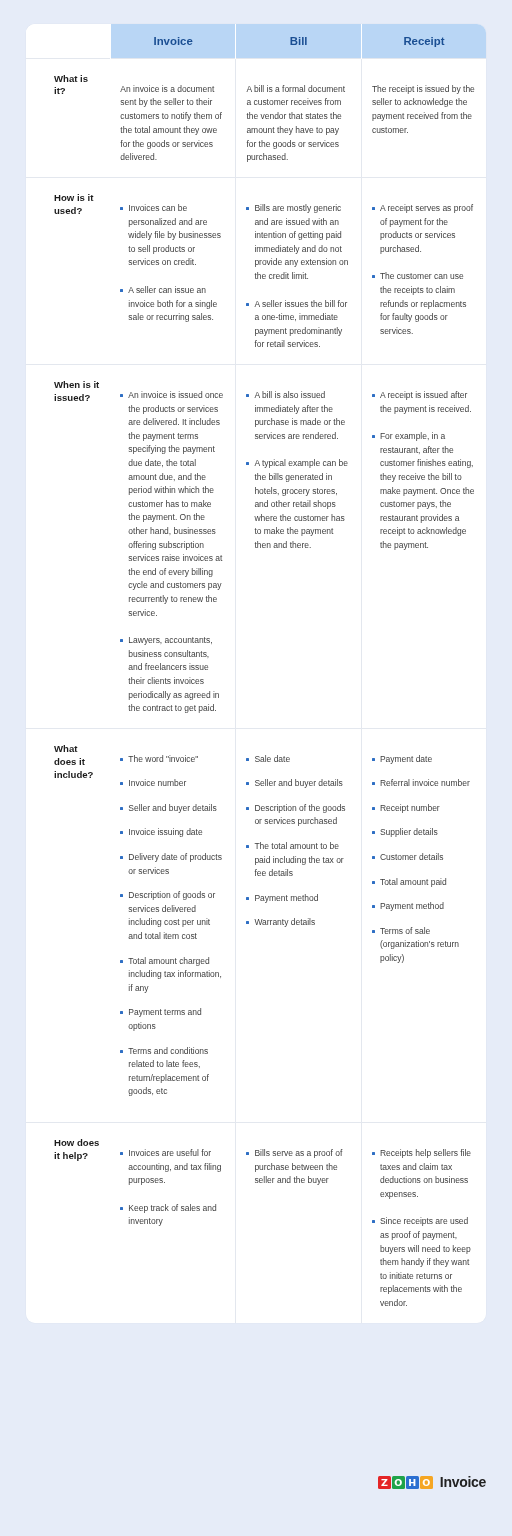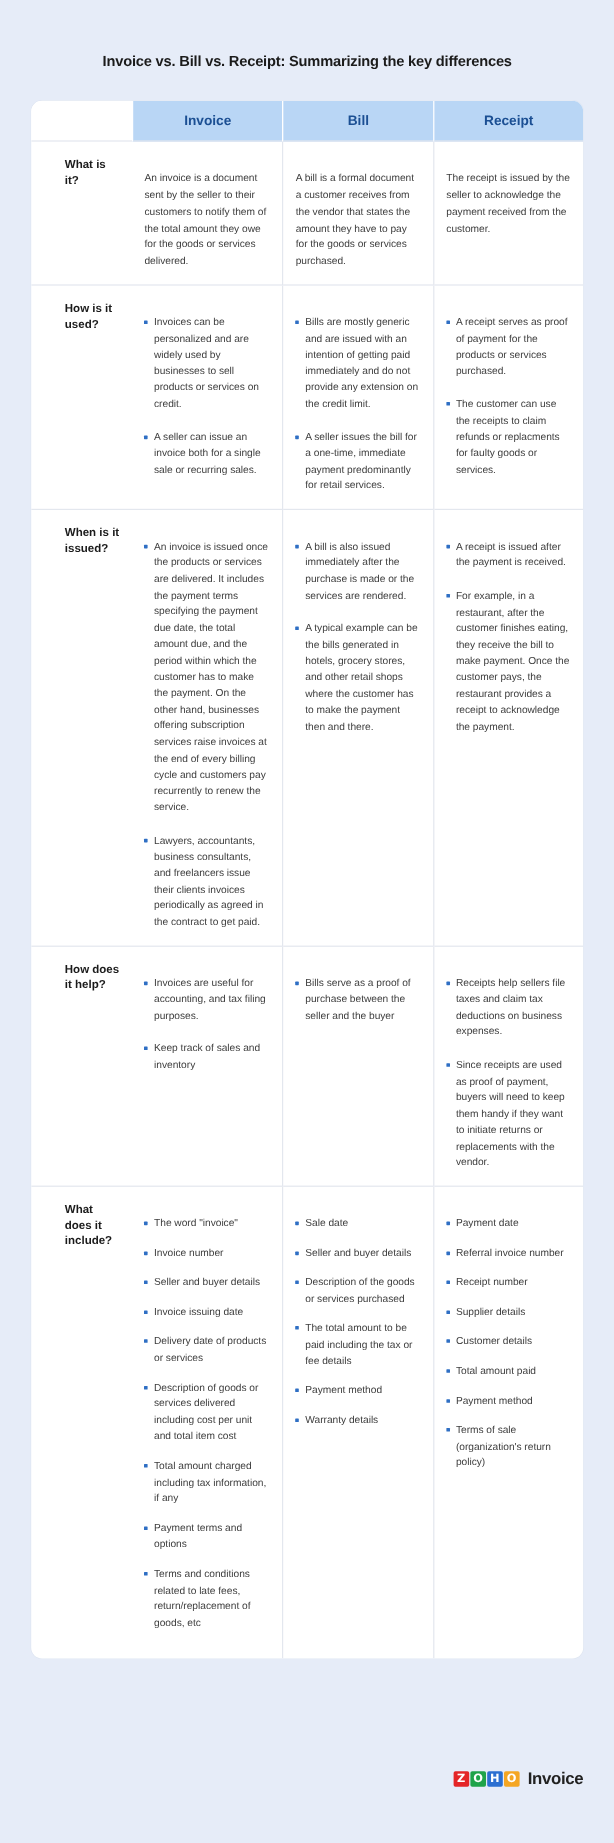--- a/index.html
+++ b/index.html
@@ -137,21 +137,20 @@
     color: #222222;
     margin-left: 3px;
     letter-spacing: -0.3px;
   }
 </style>
 </head>
 <body>
 
 <div id="page">
 
-  <div class="page-title">Invoice vs. Bill vs. Receipt: Summarizing the key differences</div>
 
   <div class="table-wrap">
     <table class="cmp">
       <colgroup>
         <col class="c0">
           <col class="c1">
           <col class="c2">
           <col class="c3">
       </colgroup>
       <thead>
@@ -172,21 +171,21 @@
               <div class="para">A bill is a formal document a customer receives from the vendor that states the amount they have to pay for the goods or services purchased.</div>
             </td>
             <td>
               <div class="para">The receipt is issued by the seller to acknowledge the payment received from the customer.</div>
             </td>
           </tr>
           <tr>
             <td class="rowlabel">How is it used?</td>
             <td>
               <ul class="blist">
-                <li>Invoices can be personalized and are widely used by businesses to sell products or services on credit.</li>
+                <li>Invoices can be personalized and are widely file by businesses to sell products or services on credit.</li>
                 <li>A seller can issue an invoice both for a single sale or recurring sales.</li>
               </ul>
             </td>
             <td>
               <ul class="blist">
                 <li>Bills are mostly generic and are issued with an intention of getting paid immediately and do not provide any extension on the credit limit.</li>
                 <li>A seller issues the bill for a one-time, immediate payment predominantly for retail services.</li>
               </ul>
             </td>
             <td>
@@ -207,40 +206,20 @@
             <td>
               <ul class="blist">
                 <li>A bill is also issued immediately after the purchase is made or the services are rendered.</li>
                 <li>A typical example can be the bills generated in hotels, grocery stores, and other retail shops where the customer has to make the payment then and there.</li>
               </ul>
             </td>
             <td>
               <ul class="blist">
                 <li>A receipt is issued after the payment is received.</li>
                 <li>For example, in a restaurant, after the customer finishes eating, they receive the bill to make payment. Once the customer pays, the restaurant provides a receipt to acknowledge the payment.</li>
-              </ul>
-            </td>
-          </tr>
-          <tr>
-            <td class="rowlabel">How does it help?</td>
-            <td>
-              <ul class="blist">
-                <li>Invoices are useful for accounting, and tax filing purposes.</li>
-                <li>Keep track of sales and inventory</li>
-              </ul>
-            </td>
-            <td>
-              <ul class="blist">
-                <li>Bills serve as a proof of purchase between the seller and the buyer</li>
-              </ul>
-            </td>
-            <td>
-              <ul class="blist">
-                <li>Receipts help sellers file taxes and claim tax deductions on business expenses.</li>
-                <li>Since receipts are used as proof of payment, buyers will need to keep them handy if they want to initiate returns or replacements with the vendor.</li>
               </ul>
             </td>
           </tr>
           <tr>
             <td class="rowlabel">What does it include?</td>
             <td>
               <ul class="blist tight">
                 <li>The word "invoice"</li>
                 <li>Invoice number</li>
                 <li>Seller and buyer details</li>
@@ -265,20 +244,40 @@
             <td>
               <ul class="blist tight">
                 <li>Payment date</li>
                 <li>Referral invoice number</li>
                 <li>Receipt number</li>
                 <li>Supplier details</li>
                 <li>Customer details</li>
                 <li>Total amount paid</li>
                 <li>Payment method</li>
                 <li>Terms of sale (organization's return policy)</li>
+              </ul>
+            </td>
+          </tr>
+          <tr>
+            <td class="rowlabel">How does it help?</td>
+            <td>
+              <ul class="blist">
+                <li>Invoices are useful for accounting, and tax filing purposes.</li>
+                <li>Keep track of sales and inventory</li>
+              </ul>
+            </td>
+            <td>
+              <ul class="blist">
+                <li>Bills serve as a proof of purchase between the seller and the buyer</li>
+              </ul>
+            </td>
+            <td>
+              <ul class="blist">
+                <li>Receipts help sellers file taxes and claim tax deductions on business expenses.</li>
+                <li>Since receipts are used as proof of payment, buyers will need to keep them handy if they want to initiate returns or replacements with the vendor.</li>
               </ul>
             </td>
           </tr>
         </tbody>
     </table>
   </div>
 
   <div class="footer">
     <div class="logo">
       <span class="zoho-marks" id="zoho-marks">

